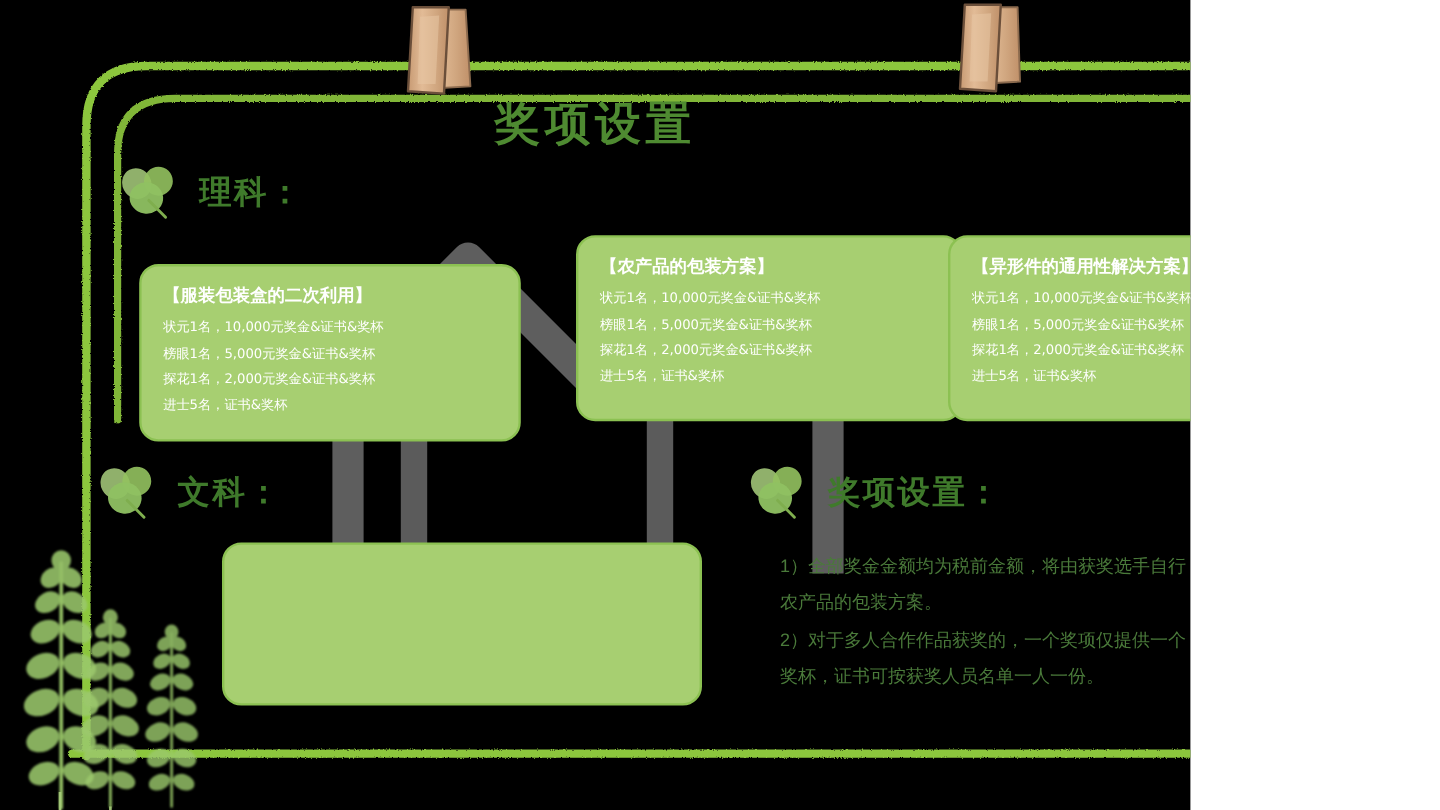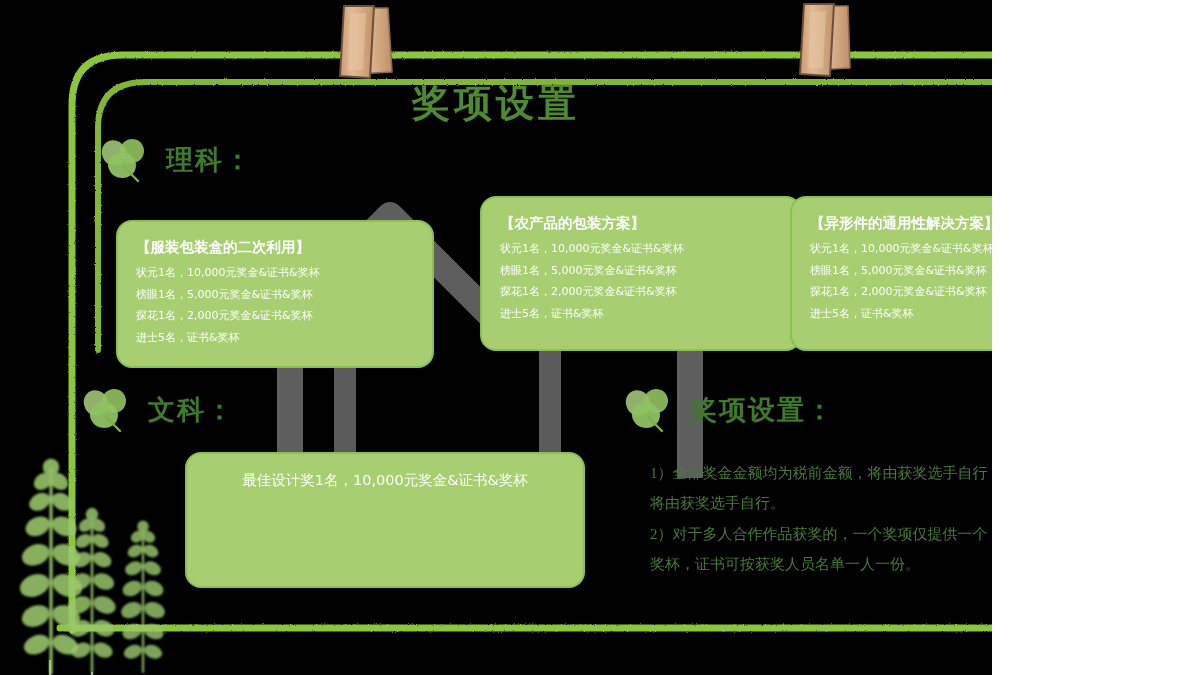--- a/index.html
+++ b/index.html
@@ -104,21 +104,21 @@
     text-align:center;
   }
 
   
   #notes-body{
     position:absolute;
     left:650px;top:458px;width:420px;
     color:#4a7a3a;
     font-size:15px;
     line-height:2.03;
-    font-family:Liberation Serif, serif;
+    font-family:Liberation Sans, sans-serif;
   }
   #notes-body .note-line{white-space:nowrap;}
 </style>
 </head>
 <body>
 
 <div id="slide">
 
   <svg id="deco-back" class="deco" viewBox="0 0 1200 675">
     <defs>
@@ -212,36 +212,35 @@
       <svg class="leaf" viewBox="0 0 54 46">
         <ellipse cx="16" cy="16" rx="12" ry="13" fill="#a9cf7e" opacity=".85" transform="rotate(-28 16 16)"></ellipse>
         <ellipse cx="34" cy="14" rx="12" ry="12" fill="#93c25f" opacity=".9" transform="rotate(22 34 14)"></ellipse>
         <ellipse cx="24" cy="28" rx="14" ry="13" fill="#8fc162" opacity=".95" transform="rotate(8 24 28)"></ellipse>
         <path d="M26,30 L40,44" stroke="#7fae4e" stroke-width="2.4" fill="none" stroke-linecap="round"></path>
       </svg>
       <span class="head-label">文科：</span>
     </div>
 
     <div class="card" id="card-arts">
-      <div class="card-line">最佳设计奖1名，10,000元奖金&amp;证书&amp;奖杯</div>
     </div>
 
     <div class="section-head" id="head-notes">
       <svg class="leaf" viewBox="0 0 54 46">
         <ellipse cx="16" cy="16" rx="12" ry="13" fill="#a9cf7e" opacity=".85" transform="rotate(-28 16 16)"></ellipse>
         <ellipse cx="34" cy="14" rx="12" ry="12" fill="#93c25f" opacity=".9" transform="rotate(22 34 14)"></ellipse>
         <ellipse cx="24" cy="28" rx="14" ry="13" fill="#8fc162" opacity=".95" transform="rotate(8 24 28)"></ellipse>
         <path d="M26,30 L40,44" stroke="#7fae4e" stroke-width="2.4" fill="none" stroke-linecap="round"></path>
       </svg>
       <span class="head-label">奖项设置：</span>
     </div>
 
     <div id="notes-body">
       <div class="note-line">1）全部奖金金额均为税前金额，将由获奖选手自行</div>
-      <div class="note-line">将由获奖选手自行。</div>
+      <div class="note-line">农产品的包装方案。</div>
       <div class="note-line">2）对于多人合作作品获奖的，一个奖项仅提供一个</div>
       <div class="note-line">奖杯，证书可按获奖人员名单一人一份。</div>
     </div>
   </div>
 
   <svg id="deco-front" class="deco" viewBox="0 0 1200 675">
     <defs>
       <filter id="wc" x="-30%" y="-30%" width="160%" height="160%">
         <feGaussianBlur stdDeviation="0.9"></feGaussianBlur>
       </filter>

